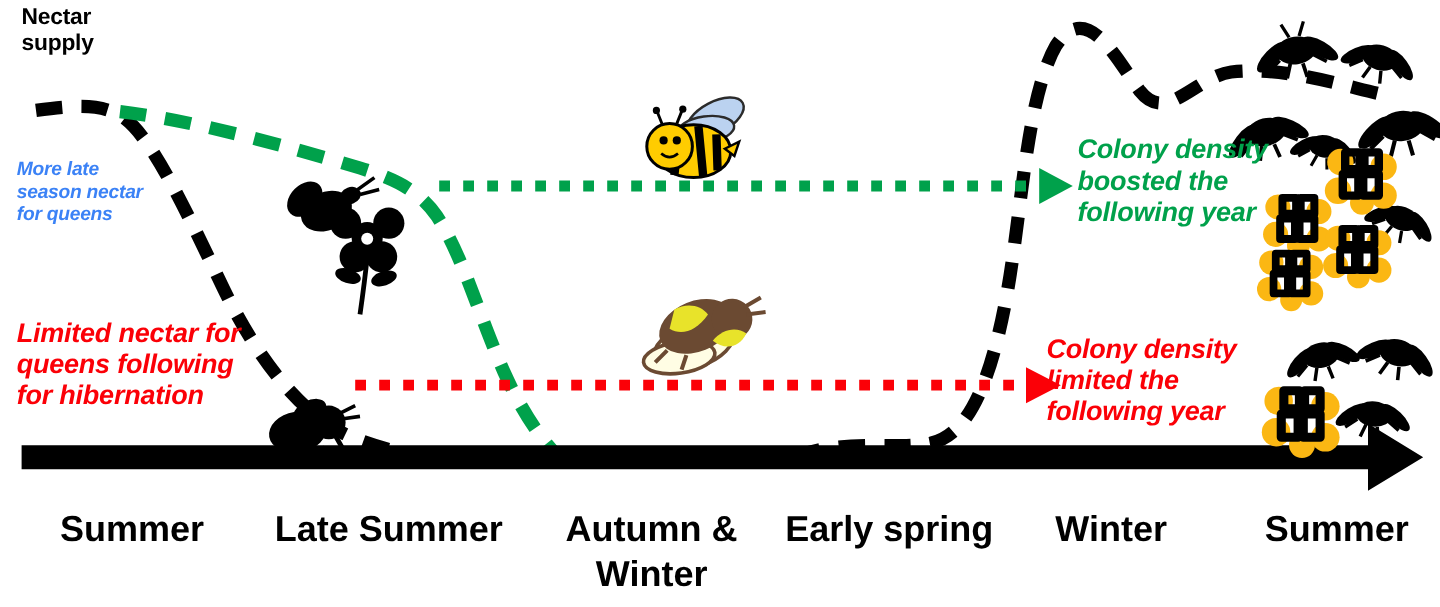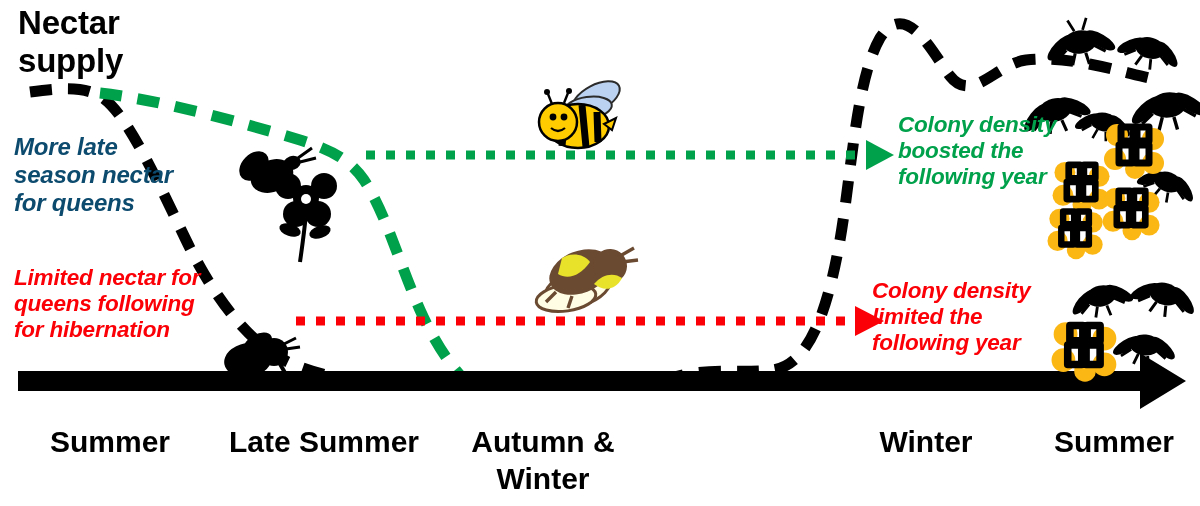--- a/index.html
+++ b/index.html
@@ -26,32 +26,32 @@
     height: 506px;
   }
   .txt {
     position: absolute;
     white-space: pre-line;
     line-height: 1.16;
   }
   .nectar-label {
     left: 18px;
     top: 4px;
-    font-size: 33px;
+    font-size: 19px;
     font-weight: bold;
     color: #000000;
     letter-spacing: -0.2px;
   }
   .note-green-left {
     left: 14px;
     top: 133px;
-    font-size: 24px;
+    font-size: 16px;
     font-weight: bold;
     font-style: italic;
-    color: #0c4a6e;
+    color: #3b82f6;
     letter-spacing: -0.2px;
   }
   .note-red-left {
     left: 14px;
     top: 265px;
     font-size: 22.5px;
     font-weight: bold;
     font-style: italic;
     color: #FB0007;
     letter-spacing: -0.2px;
@@ -316,16 +316,17 @@
 following year</div>
 
   <div class="txt note-red-right">Colony density
 limited the
 following year</div>
 
   <div class="axis-label" style="left:110px">Summer</div>
   <div class="axis-label" style="left:324px">Late Summer</div>
   <div class="axis-label" style="left:543px">Autumn &amp;
 Winter</div>
+  <div class="axis-label" style="left:741px">Early spring</div>
   <div class="axis-label" style="left:926px">Winter</div>
   <div class="axis-label" style="left:1114px">Summer</div>
 
 </div>
 
 </body></html>

